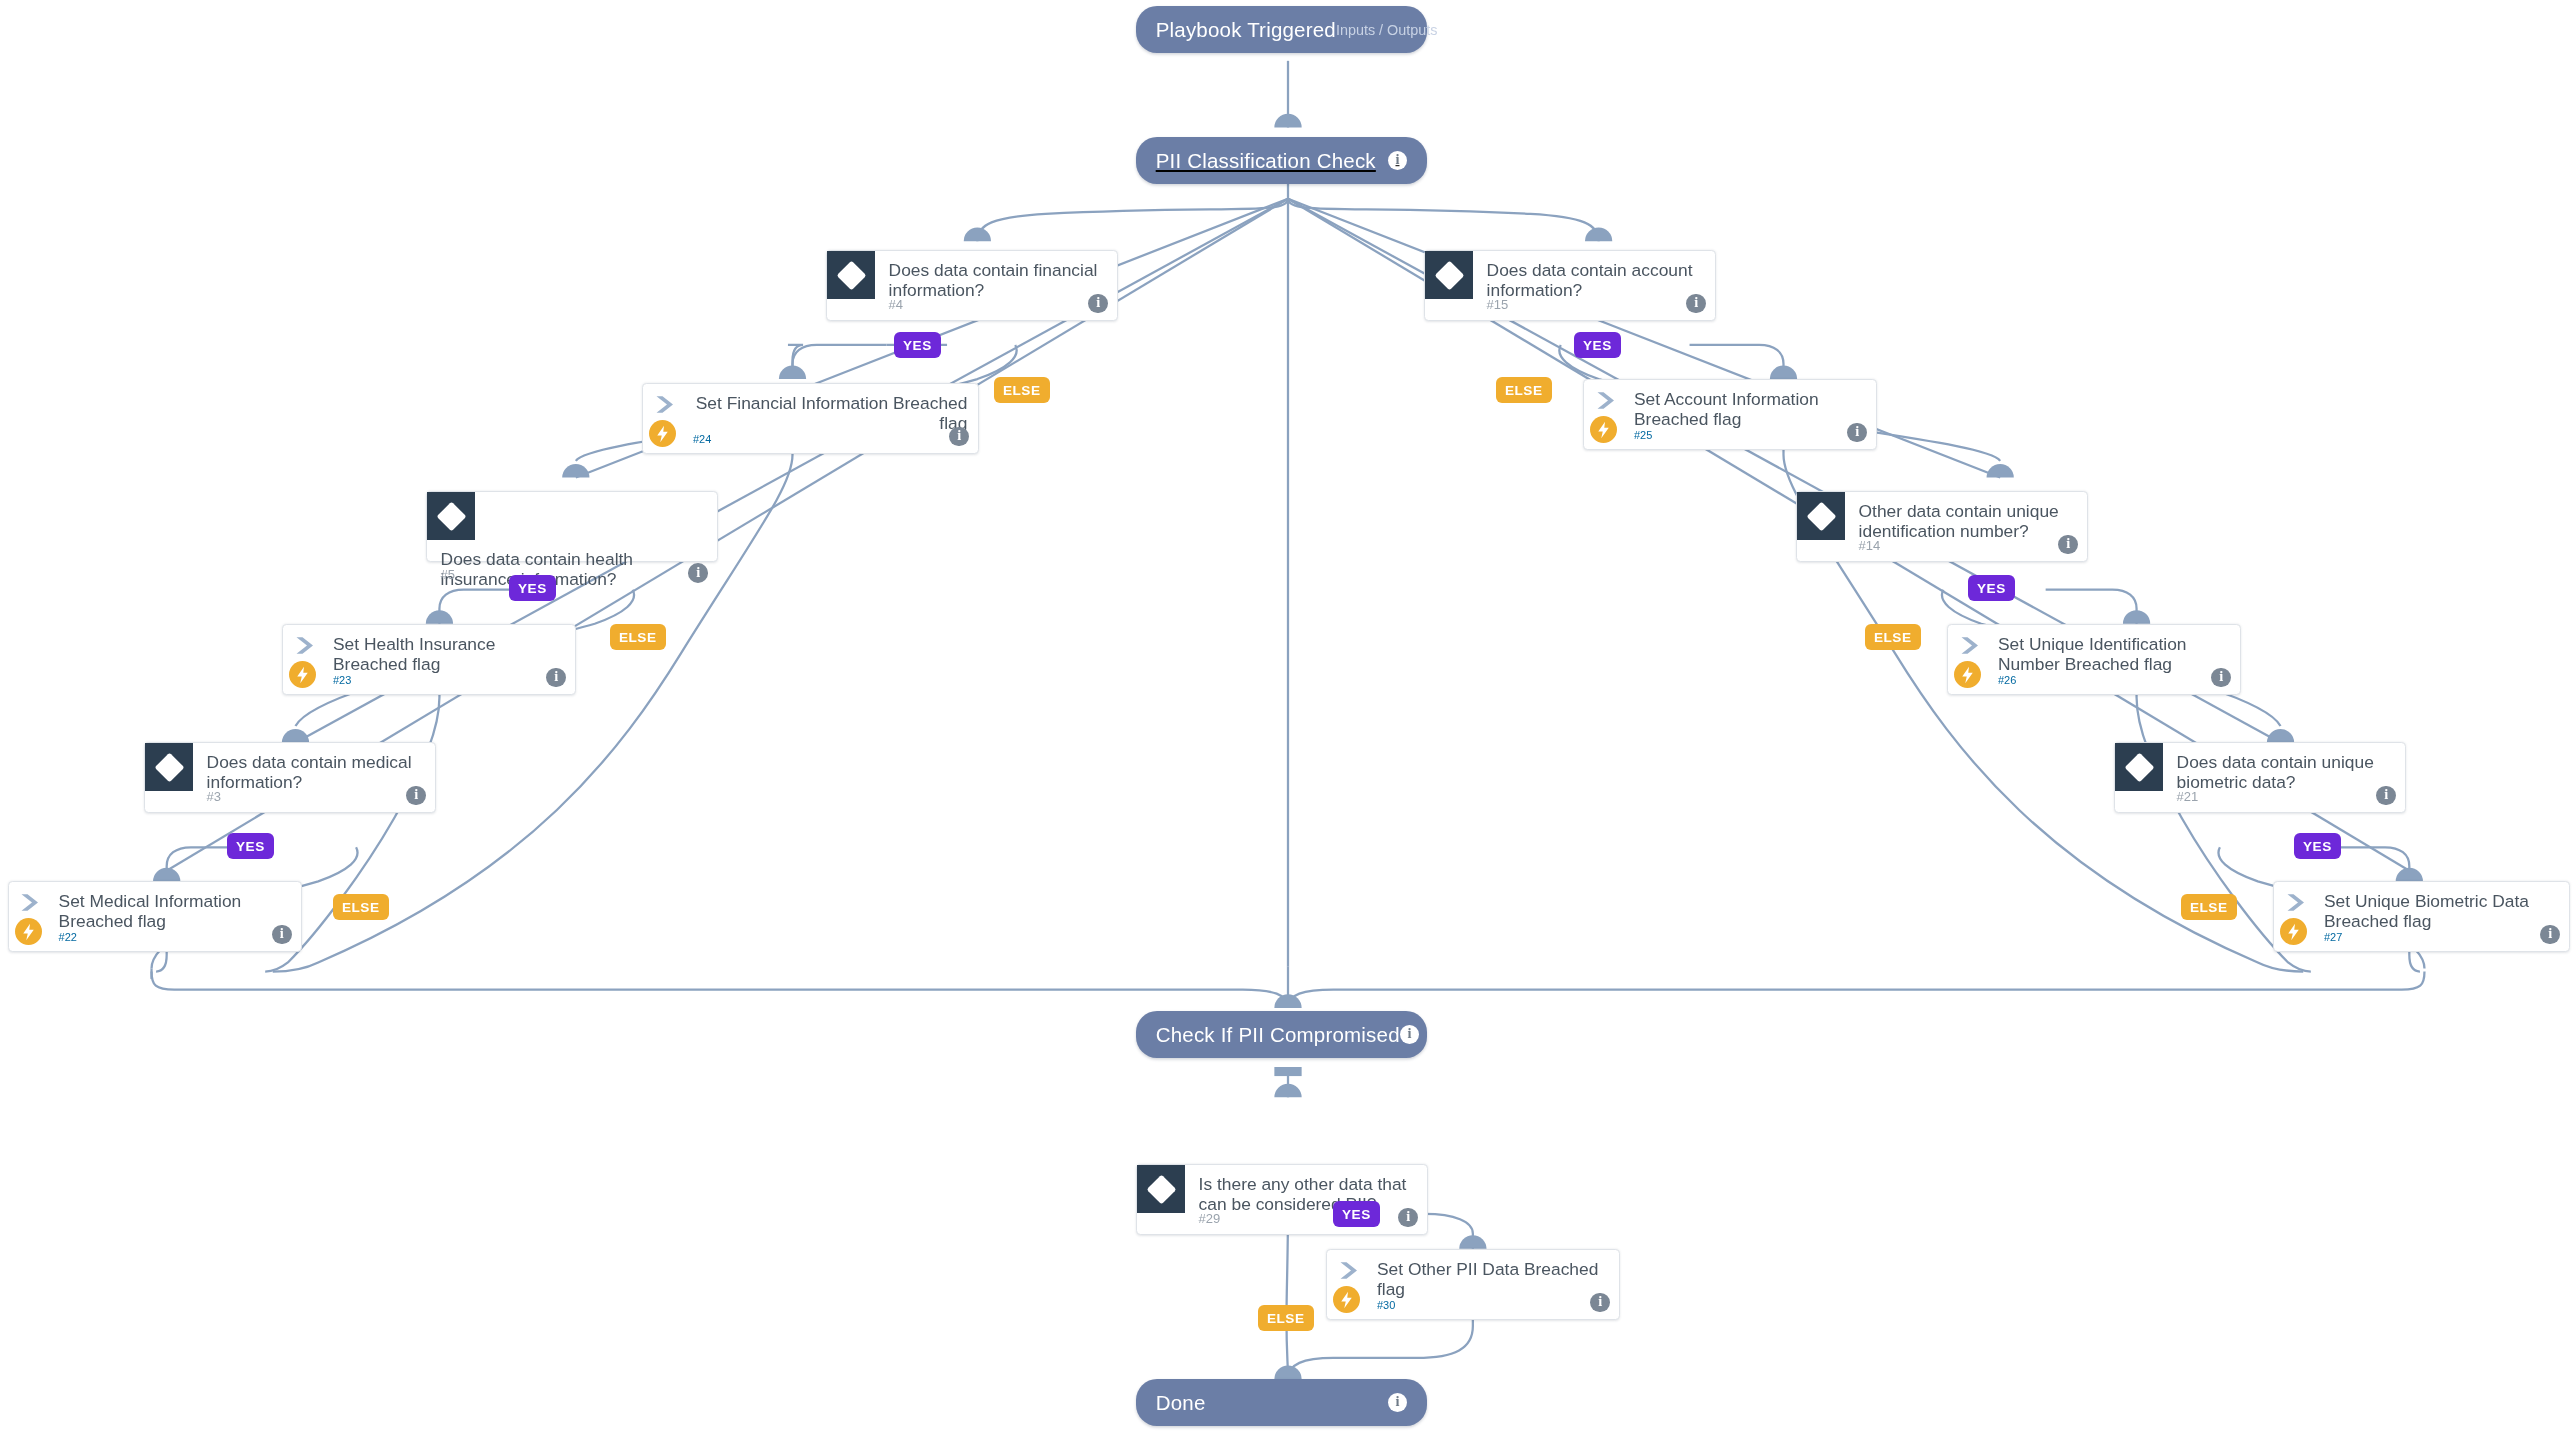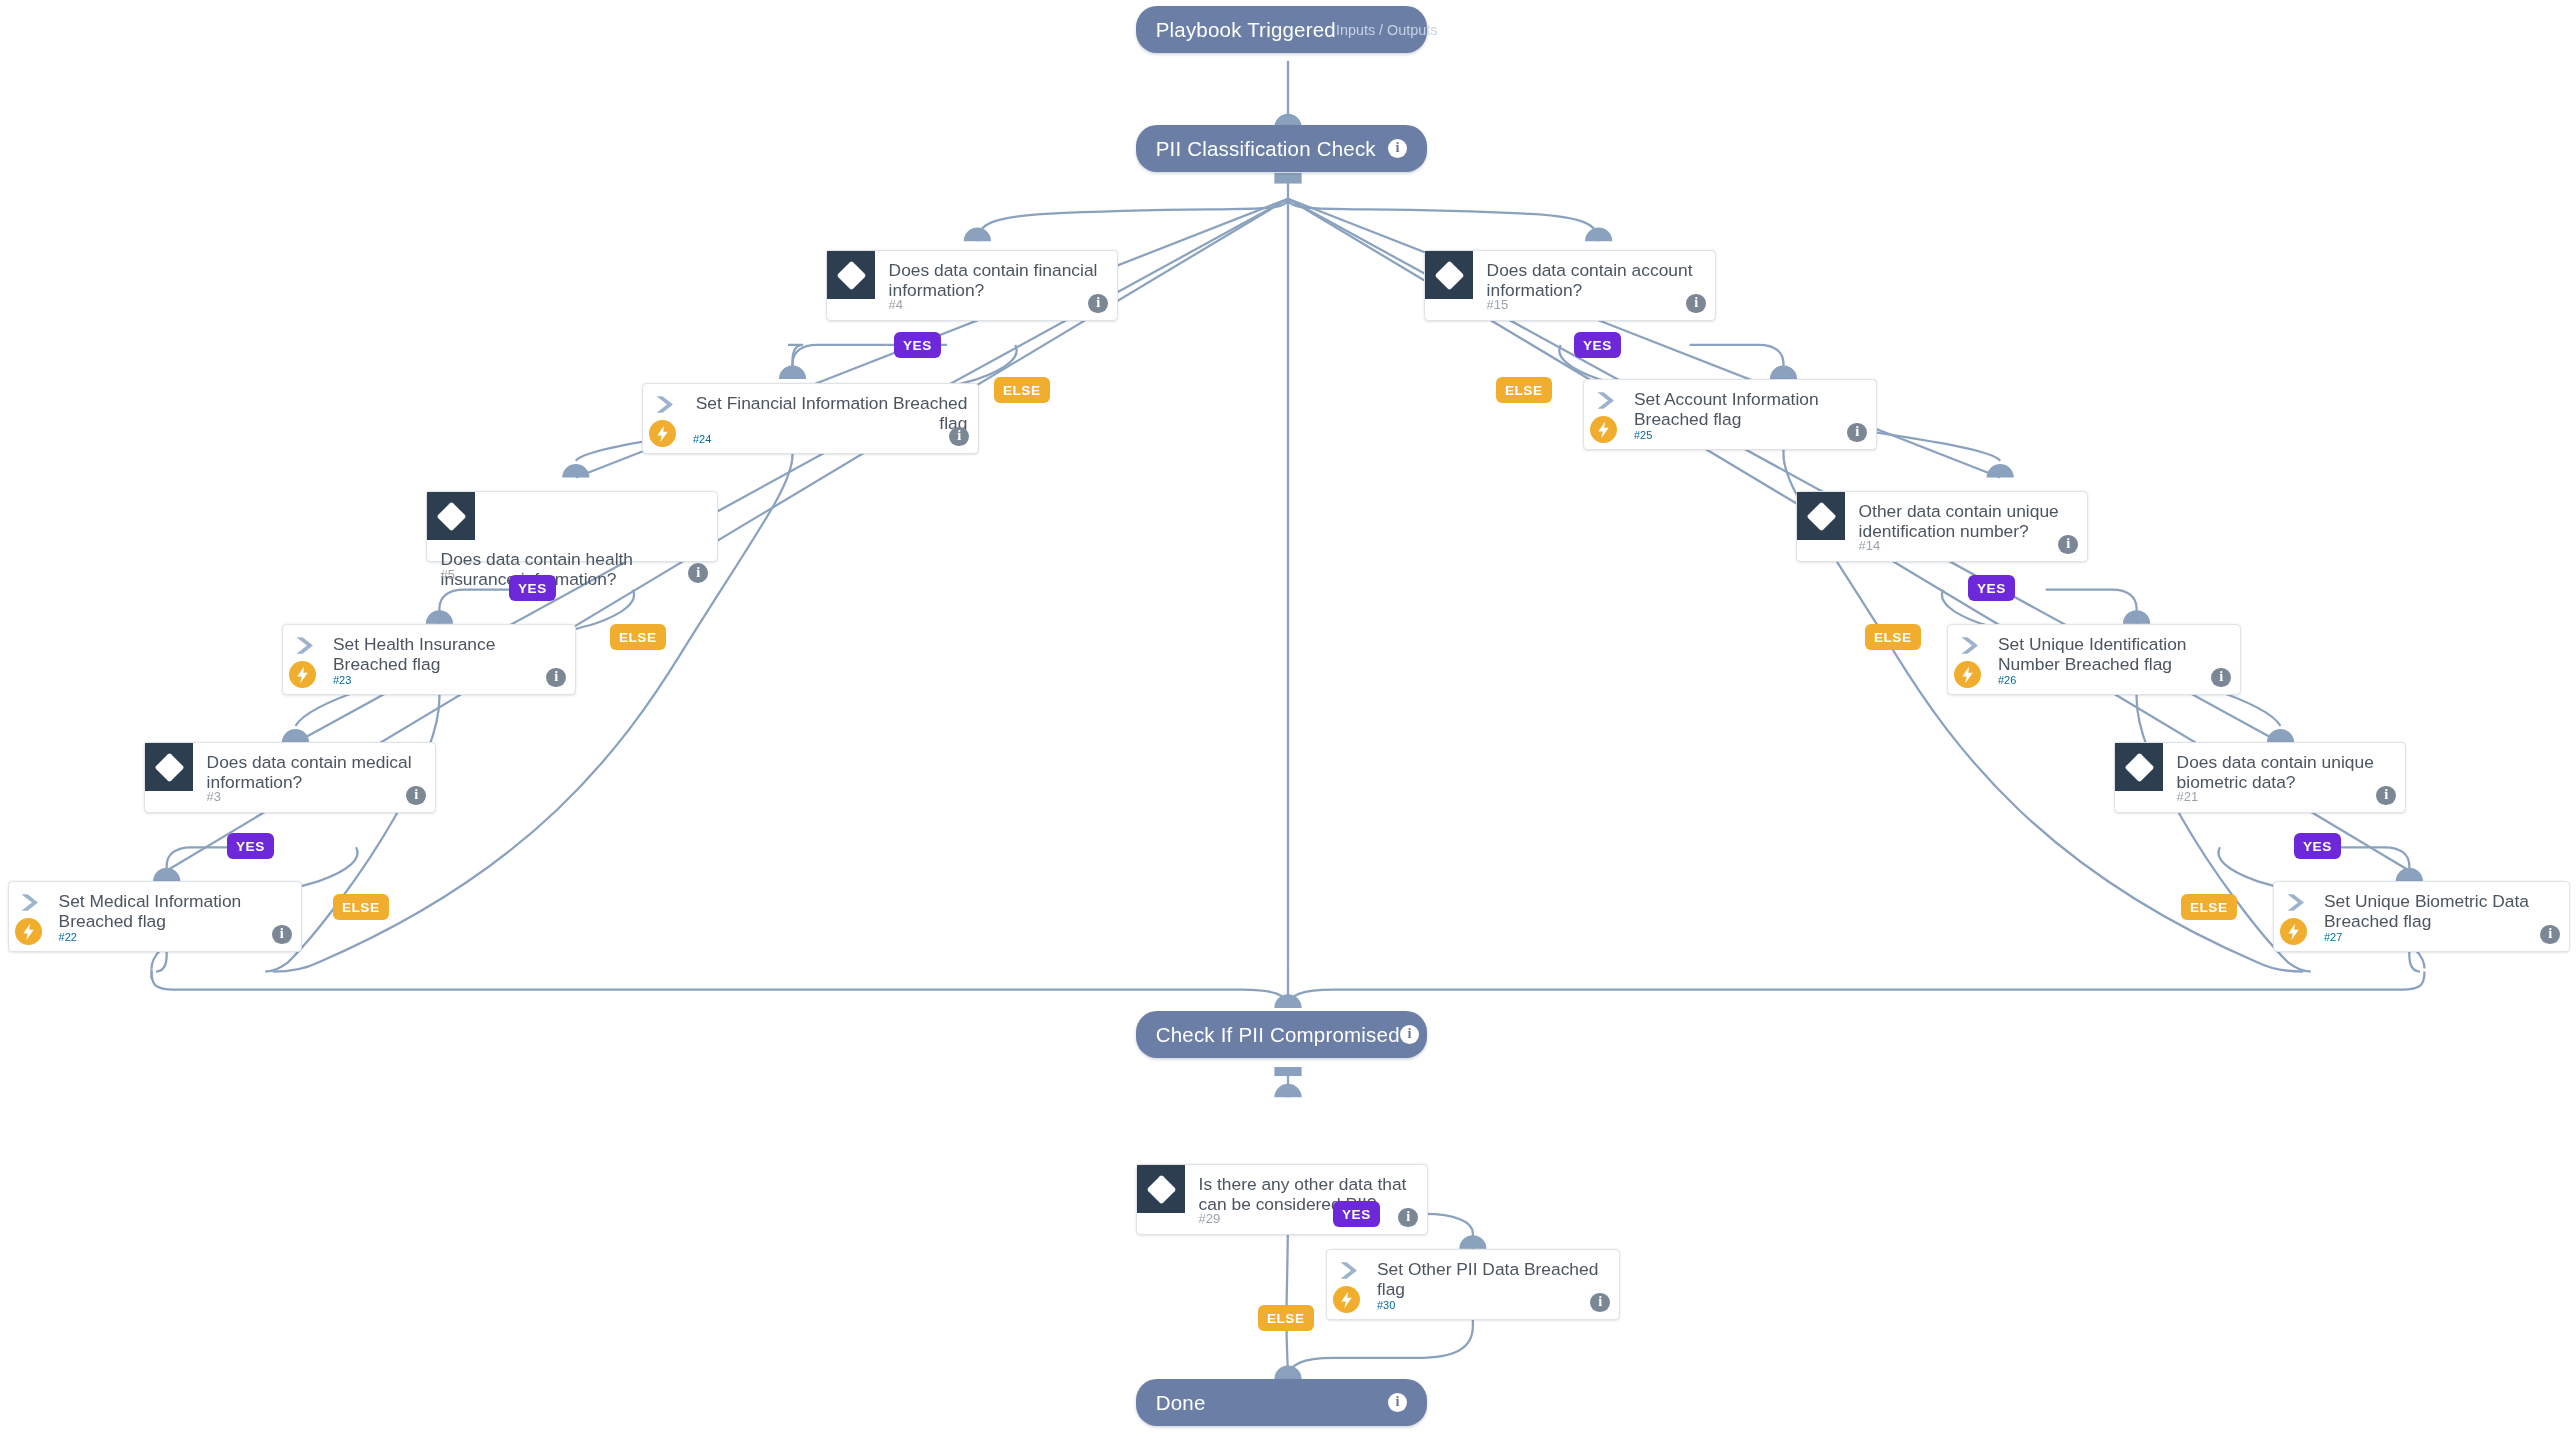--- a/index.html
+++ b/index.html
@@ -186,21 +186,21 @@
       <path d="M3162,1230 h36 v12 h-36 z"></path>
       <path d="M1926,1712 h36 v12 h-36 z"></path>
     </g>
   </svg>
 
   <div class="pill" style="left:1136px;top:6px;width:291px;">
     <span class="pill-title">Playbook Triggered</span>
     <span class="pill-sub">Inputs / Outputs</span>
   </div>
 
-  <div class="pill" style="left:1136px;top:125px;width:291px;">
+  <div class="pill" style="left:1136px;top:137px;width:291px;text-decoration:underline;">
     <span class="pill-title">PII Classification Check</span>
     <span class="info">
         <i>i</i>
       </span>
   </div>
 
   <div class="card cond" style="left:826px;top:250px;width:292px;">
     <div class="badge-sq">
         <span class="diamond"></span>
       </div>

